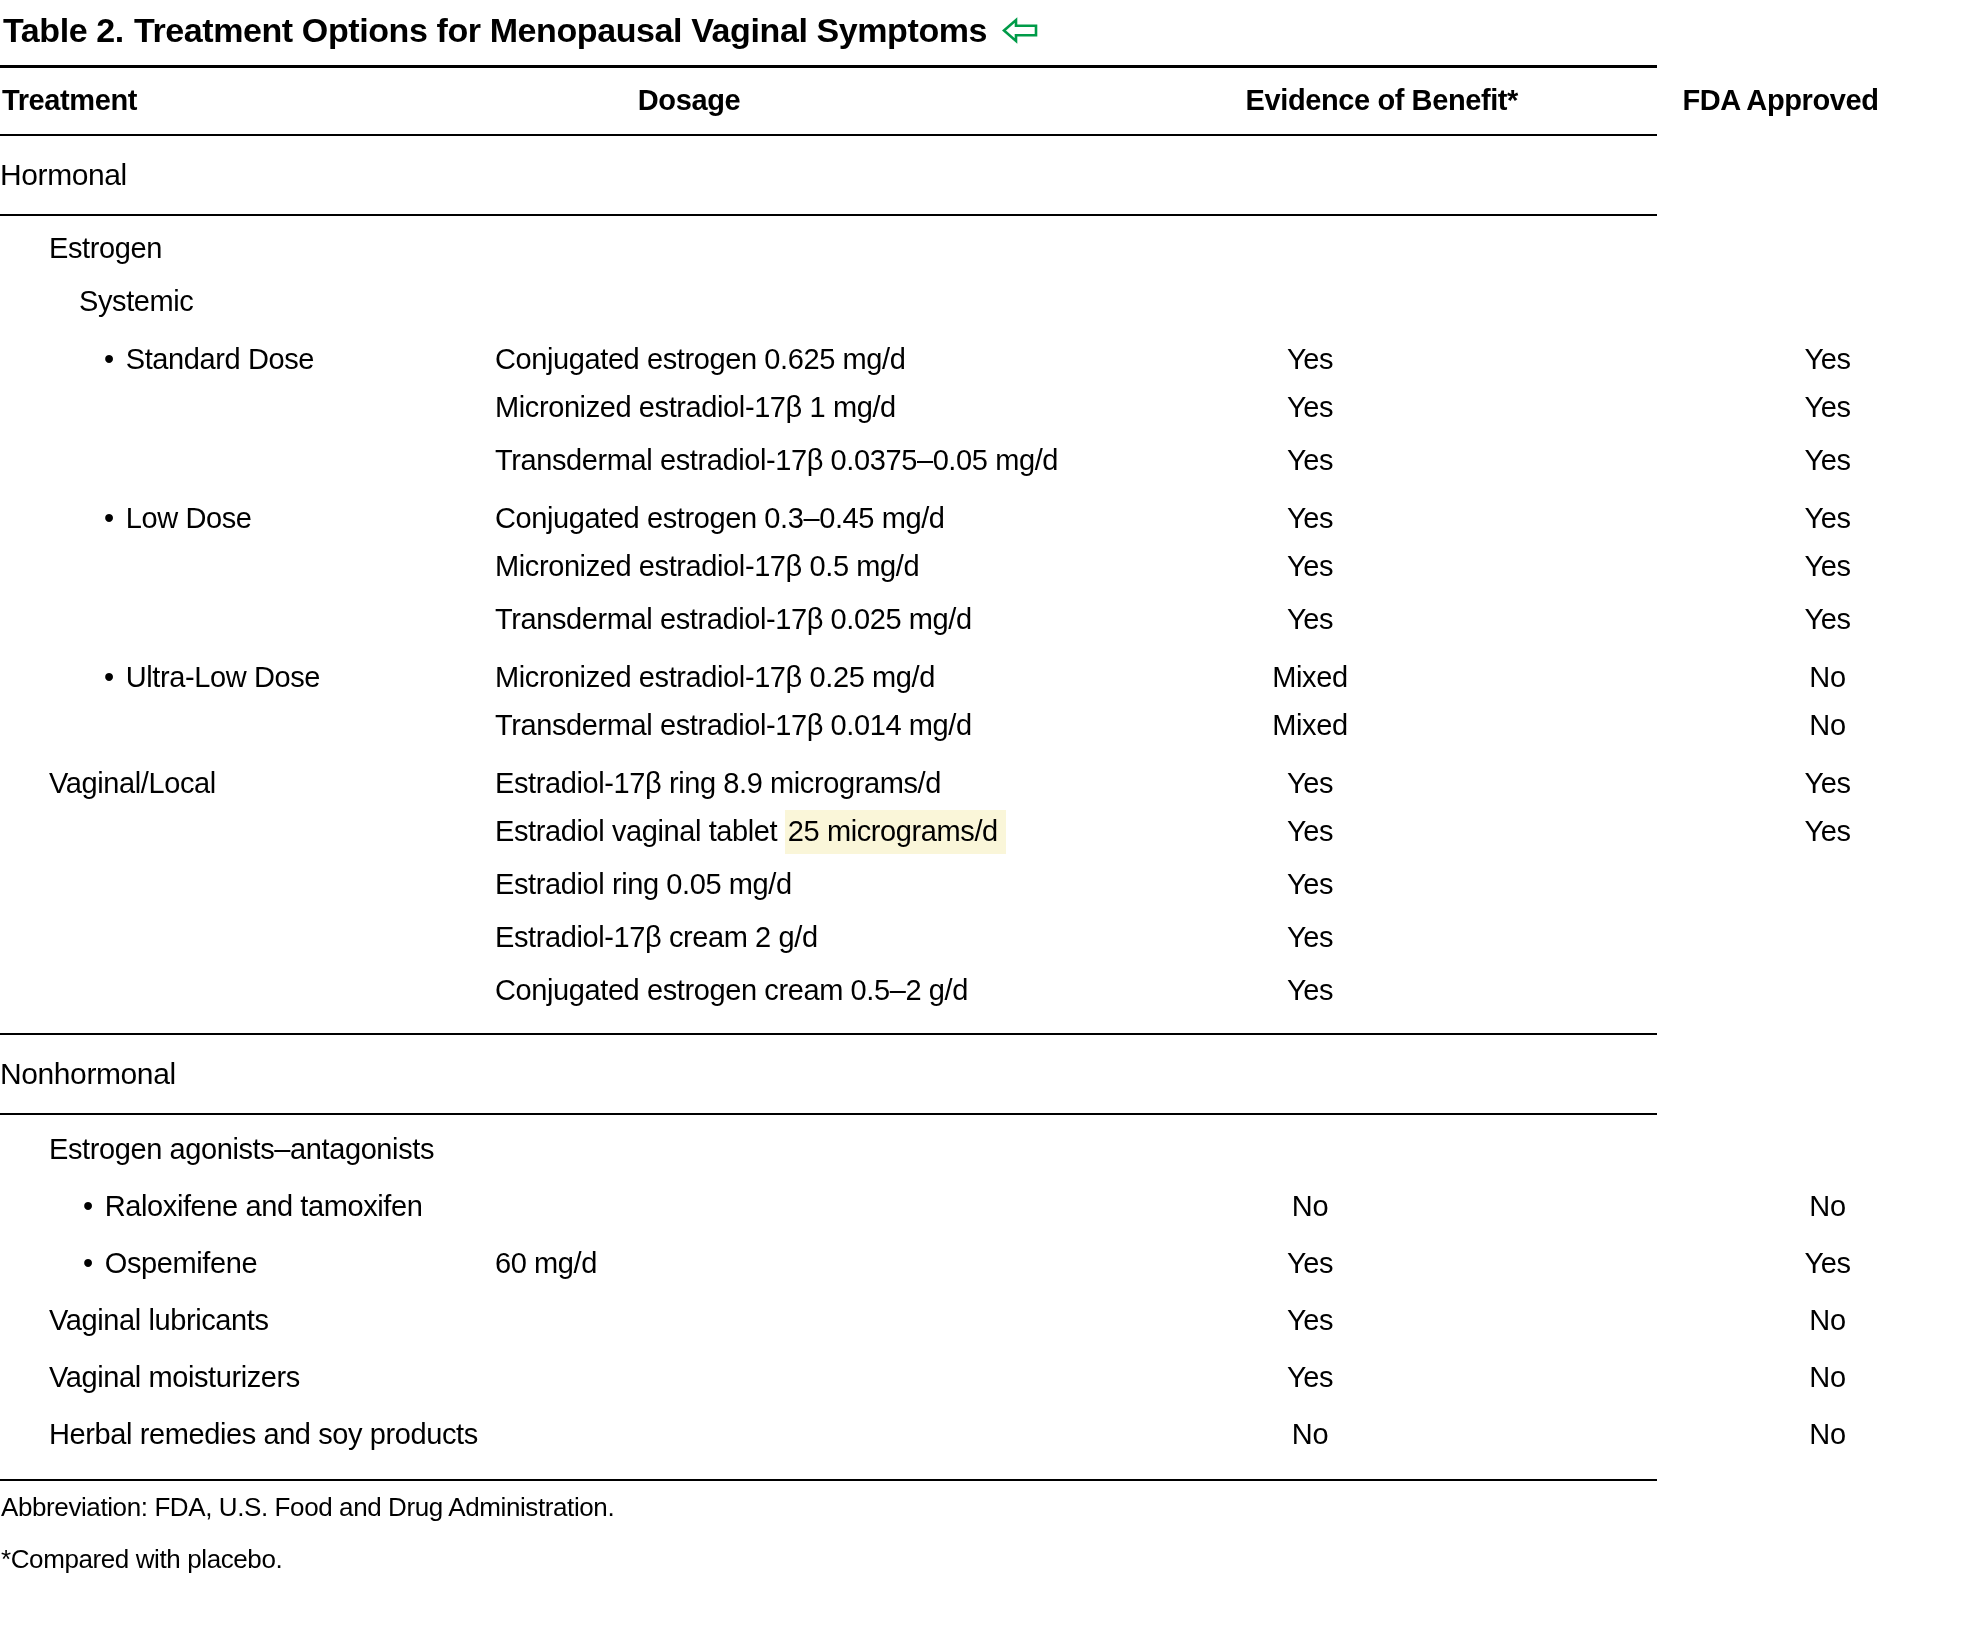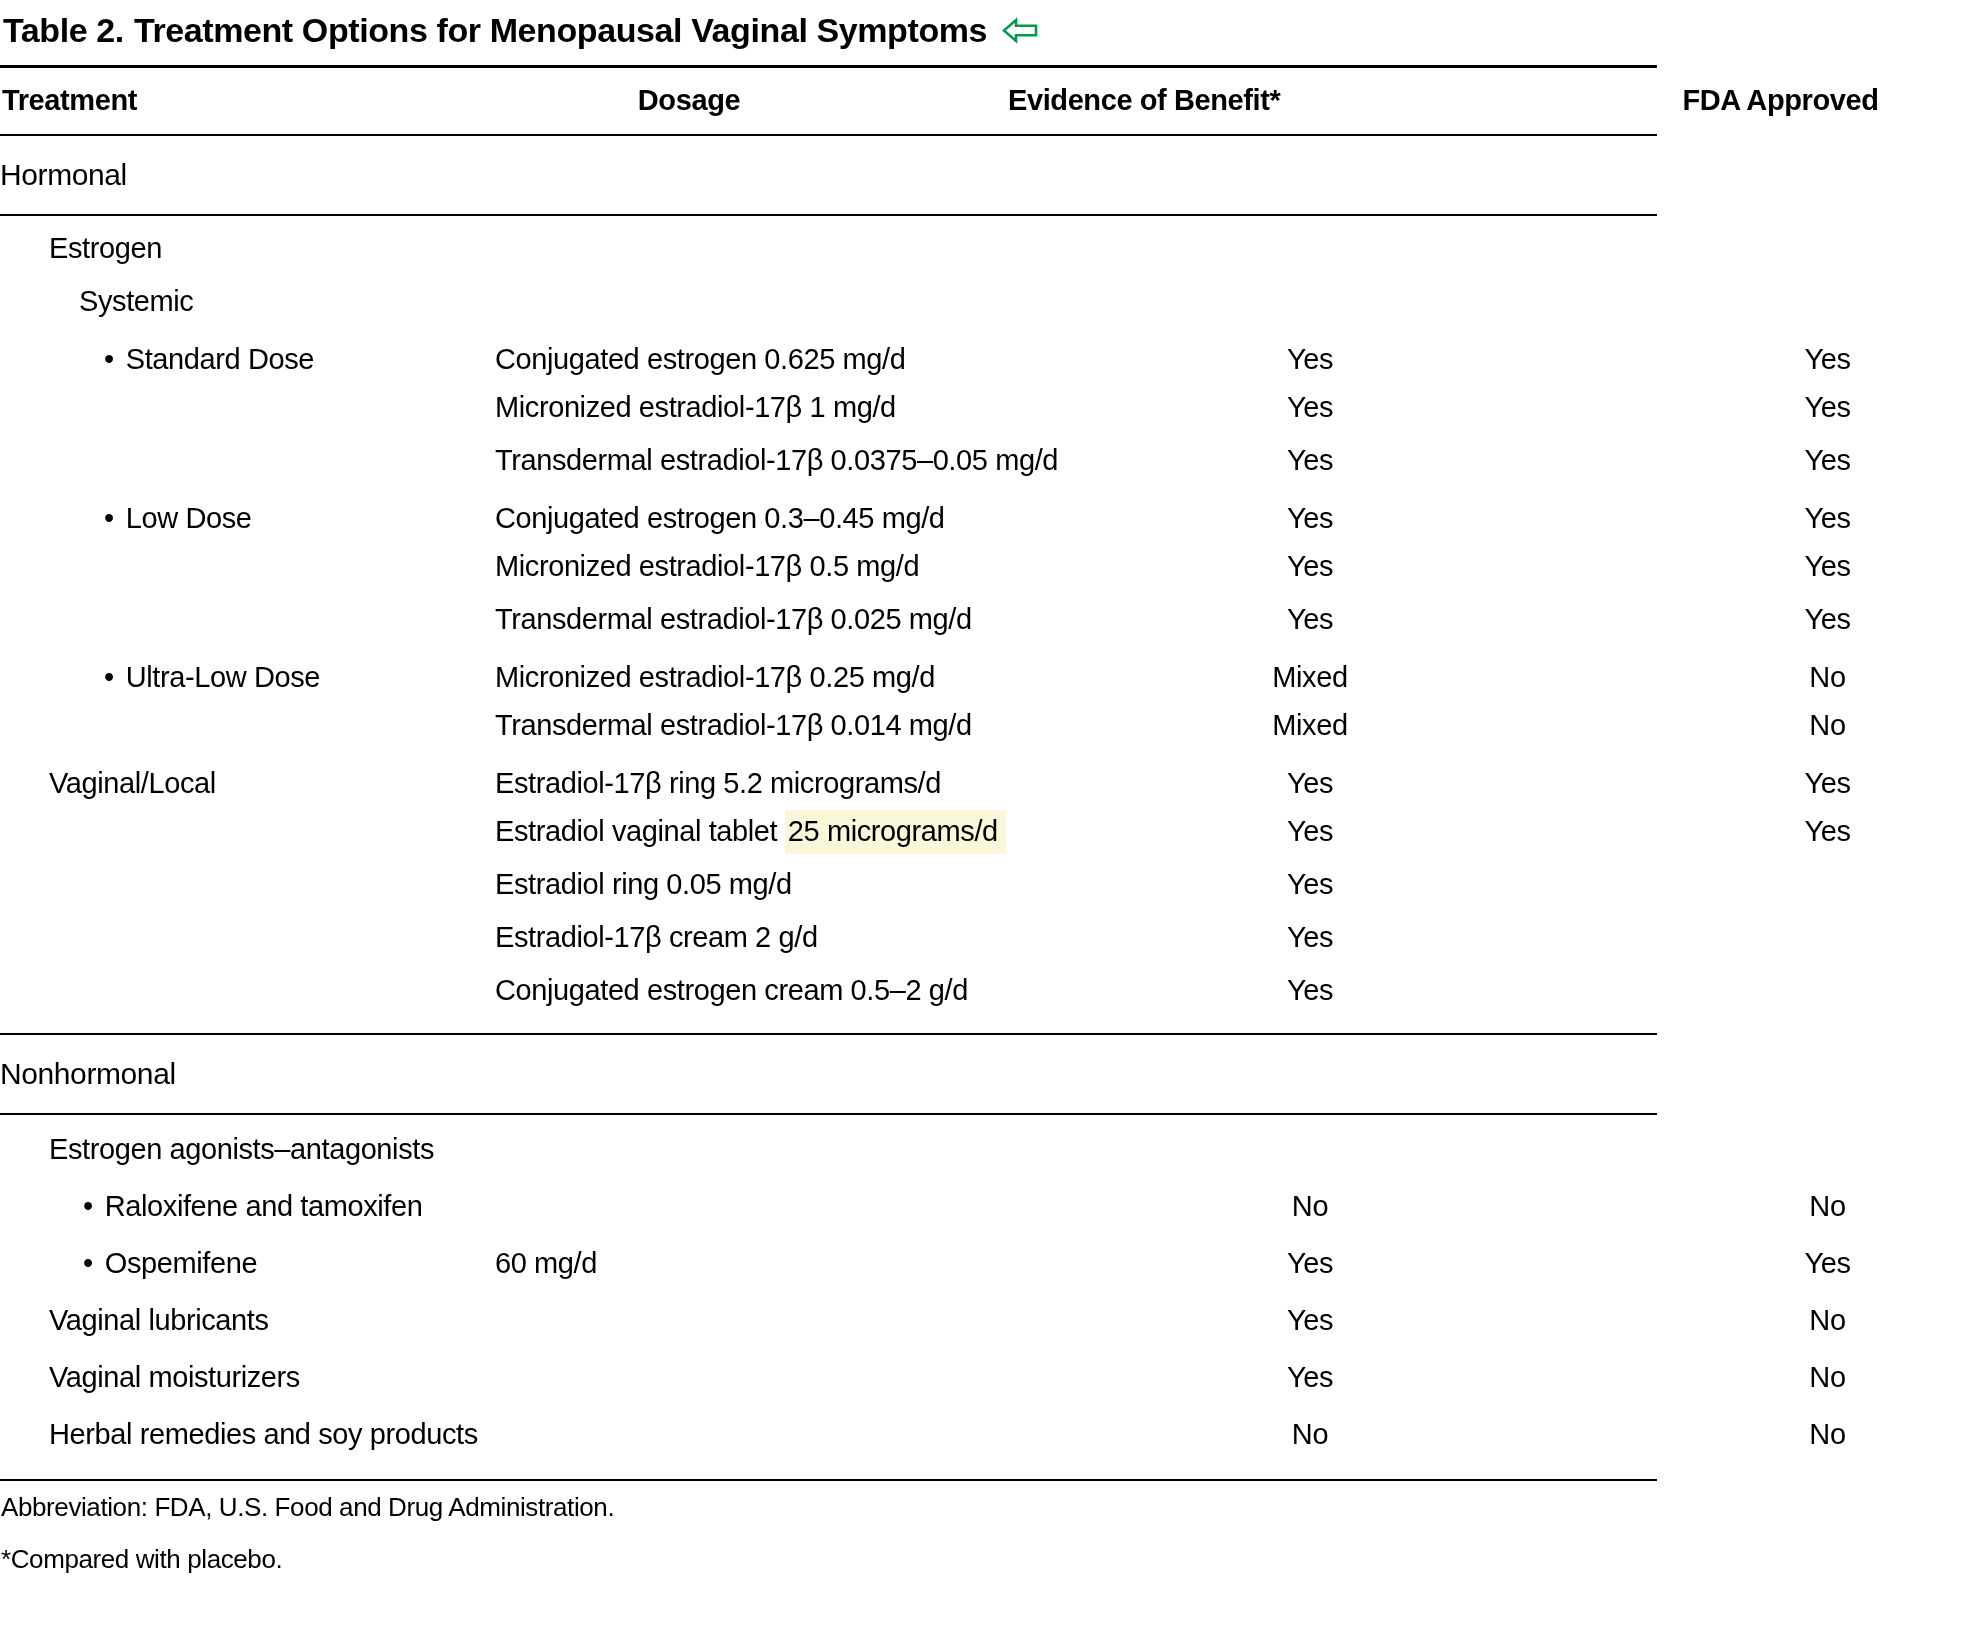--- a/index.html
+++ b/index.html
@@ -32,21 +32,21 @@
 
   
   .grid-row {
     display: grid;
     grid-template-columns: 448px 560px 510px 461px;
     align-items: center;
   }
   .hdr { min-height: 66px; font-weight: 700; font-size: 29px; }
   .hdr .c-treat { padding-left: 2px; }
   .hdr .c-dose  { text-align: center; padding-right: 78px; }
-  .hdr .c-ev    { text-align: left; }
+  .hdr .c-ev    { text-align: right; }
   .hdr .c-fda   { text-align: center; padding-left: 64px; }
 
   .band {
     border-top: 2px solid var(--ink);
     border-bottom: 2px solid var(--ink);
     text-align: left;
     font-weight: 400;
     font-size: 30px;
     padding: 22px 0;
   }
@@ -168,21 +168,21 @@
 
   <div class="grid-row row">
     <div class="cell c-treat"><span class="t-label"></span></div>
     <div class="cell c-dose"><span class="d-prefix">Transdermal estradiol-17β 0.014 mg/d</span><span class="d-hl"></span></div>
     <div class="cell c-ev">Mixed</div>
     <div class="cell c-fda">No</div>
   </div>
 
   <div class="grid-row row gap">
     <div class="cell c-treat"><span class="t-label">Vaginal/Local</span></div>
-    <div class="cell c-dose"><span class="d-prefix">Estradiol-17β ring 5.2 micrograms/d</span><span class="d-hl"></span></div>
+    <div class="cell c-dose"><span class="d-prefix">Estradiol-17β ring 8.9 micrograms/d</span><span class="d-hl"></span></div>
     <div class="cell c-ev">Yes</div>
     <div class="cell c-fda">Yes</div>
   </div>
 
   <div class="grid-row row">
     <div class="cell c-treat"><span class="t-label"></span></div>
     <div class="cell c-dose"><span class="d-prefix">Estradiol vaginal tablet </span><span class="d-hl hl">25 micrograms/d</span></div>
     <div class="cell c-ev">Yes</div>
     <div class="cell c-fda">Yes</div>
   </div>

